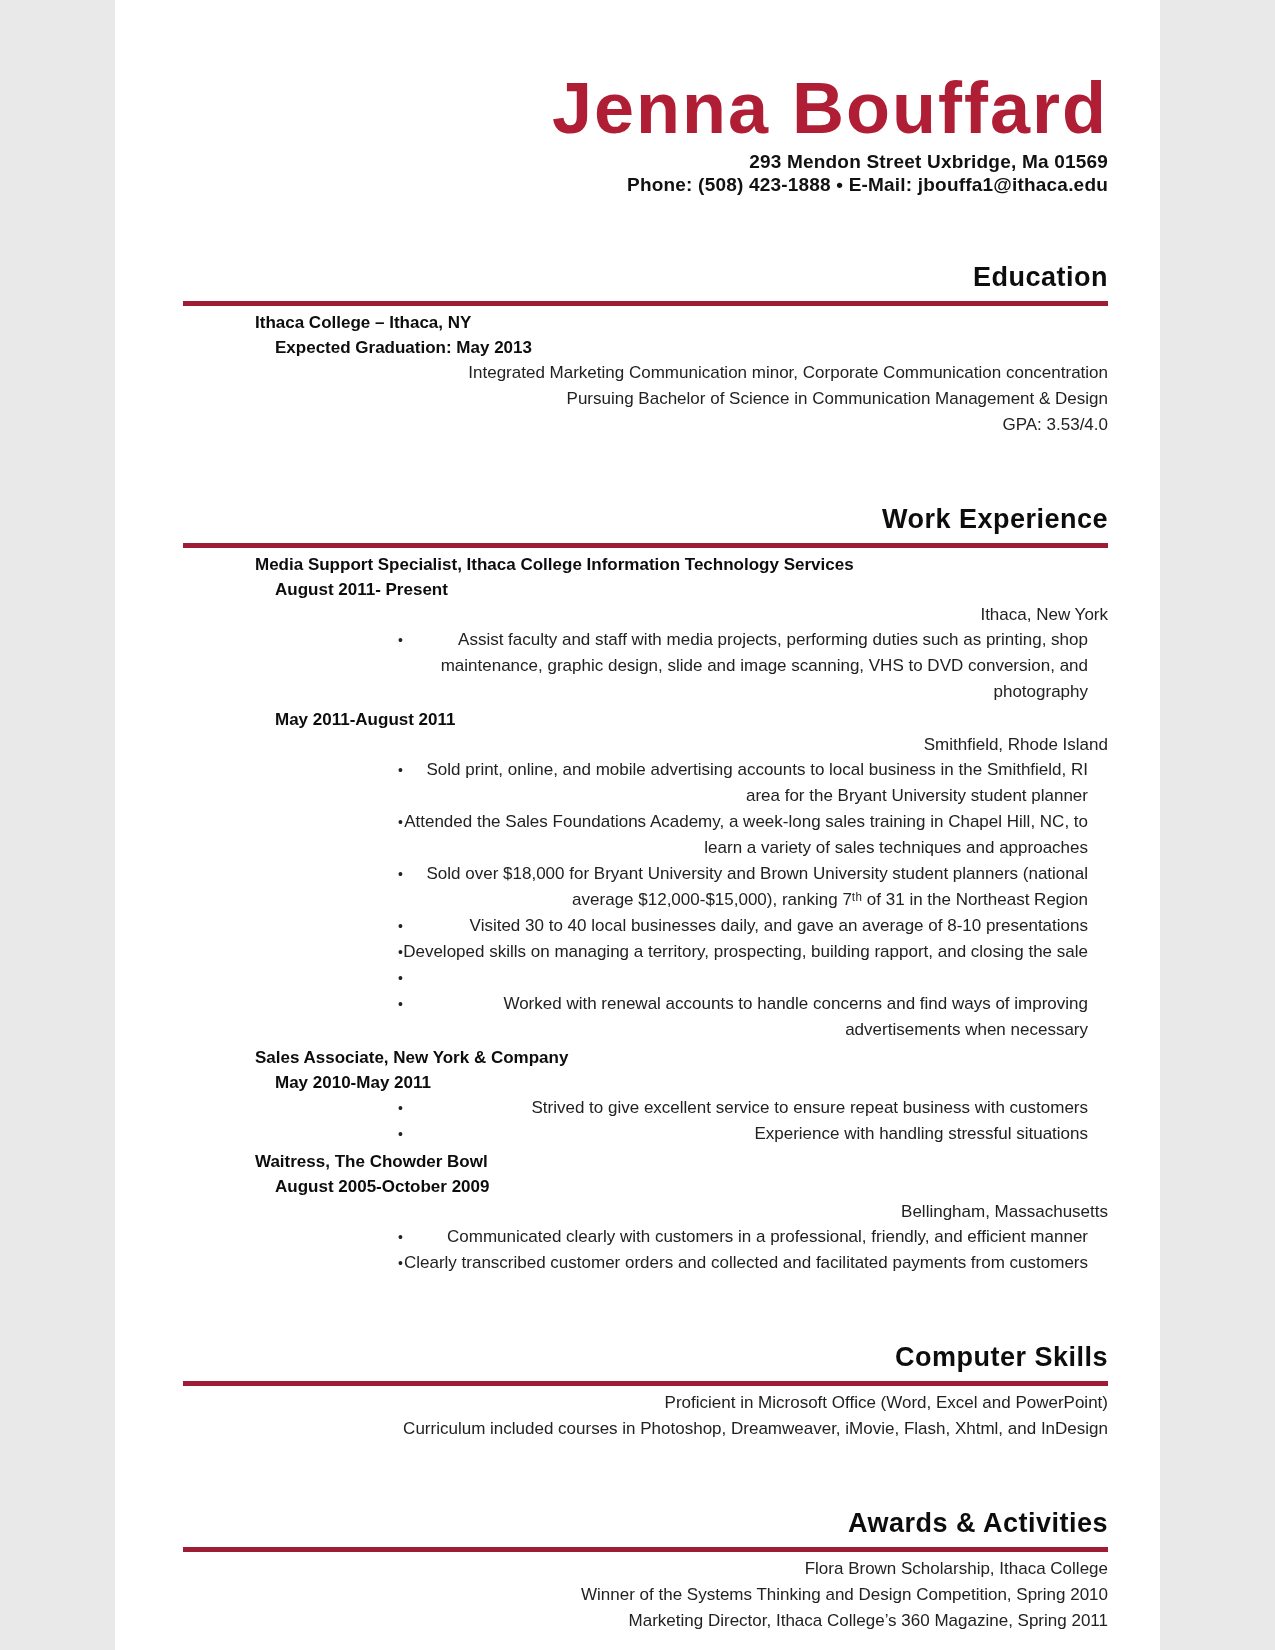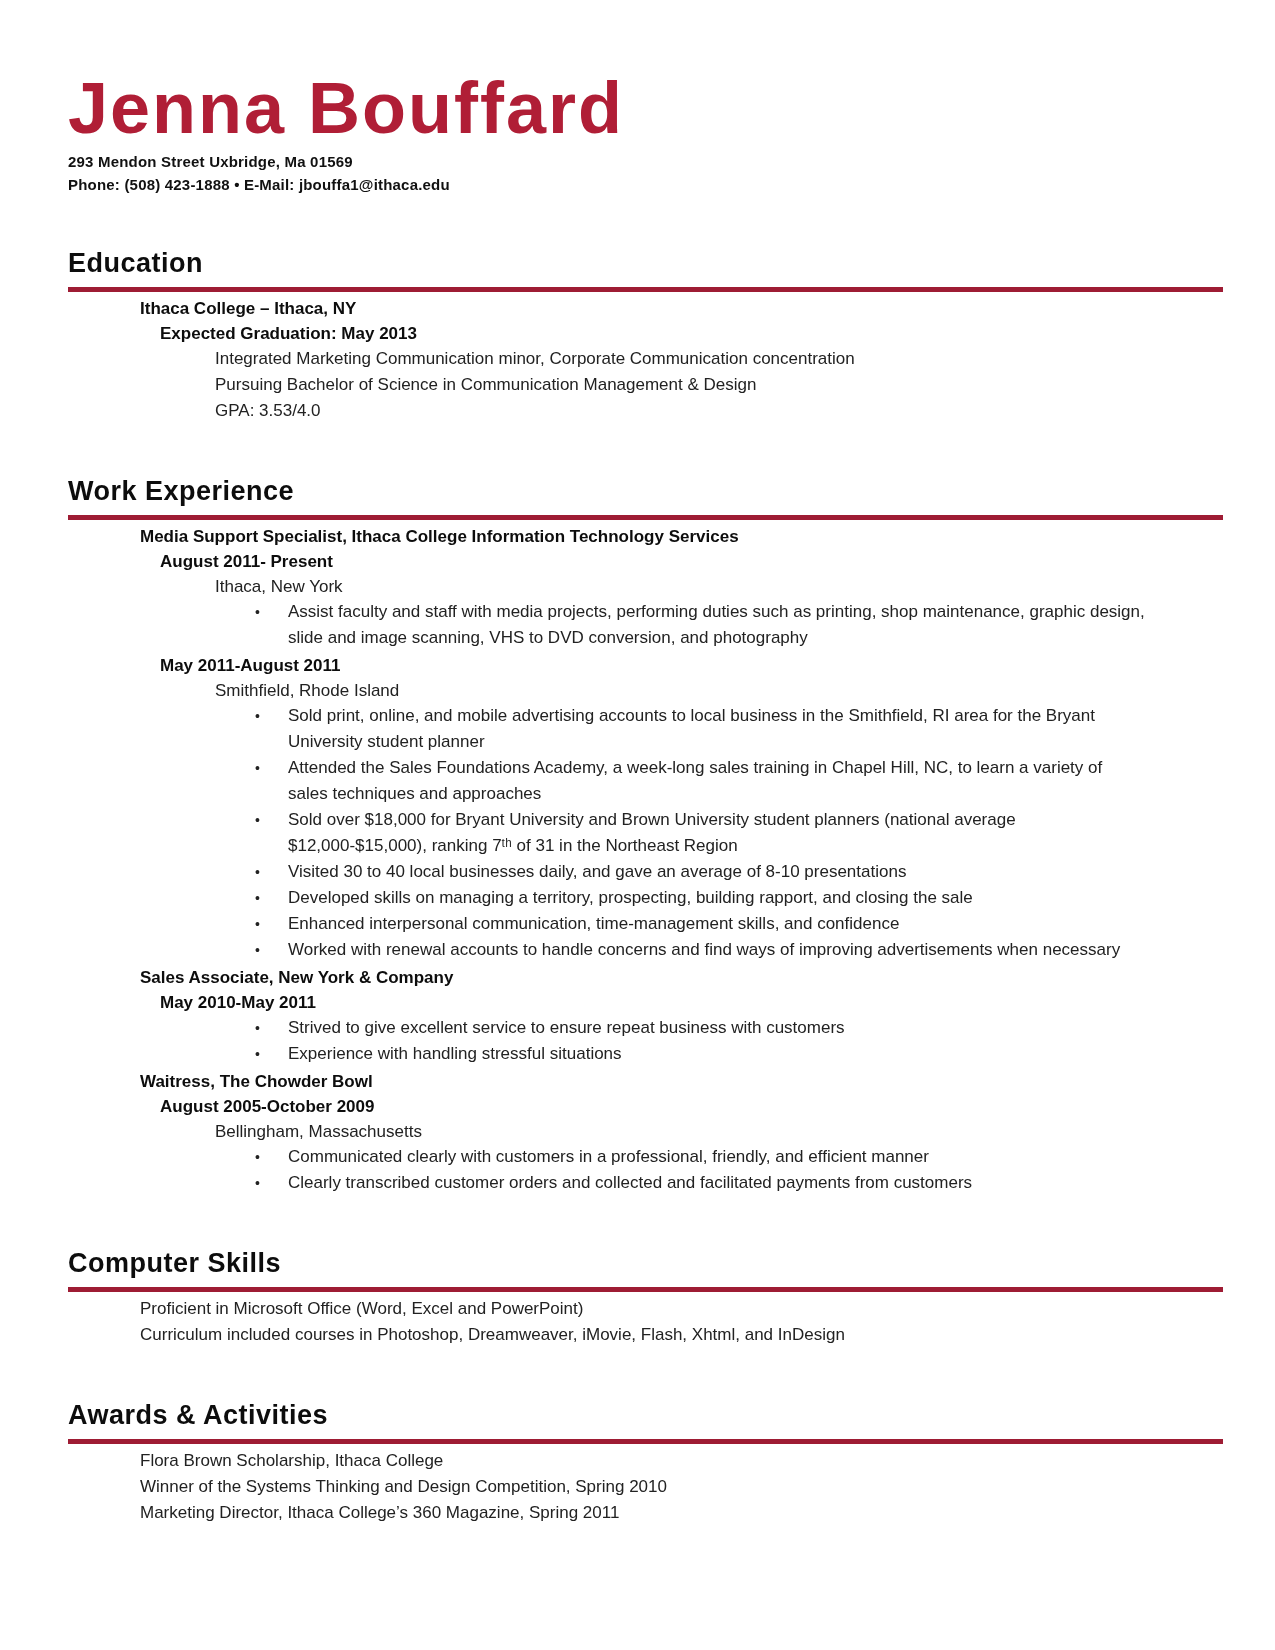--- a/index.html
+++ b/index.html
@@ -1,47 +1,48 @@
 <!DOCTYPE html>
 <html><head>
 <meta charset="utf-8">
 <style>
   html,body { margin:0; padding:0; background:#e9e9e9; }
   .page {
     position:relative;
-    width:1275px; height:1650px;
+    width:1045px; height:1650px;
     margin:0 auto;
     background:#ffffff;
     box-sizing:border-box;
     padding:70px 52px 40px 68px;
     font-family:"Liberation Sans","DejaVu Sans",sans-serif;
     color:#222222;
     font-size:17px;
     line-height:24px;
     overflow:hidden;
+    text-align:right;
   }
   
   .name {
     margin:0;
     font-size:72px;
     line-height:76px;
     font-weight:bold;
     color:#b01e36;
     letter-spacing:2px;
   }
   .contact-block { margin-top:4px; }
   .contact-line {
     font-weight:bold;
     color:#111111;
-    font-size:15px;
+    font-size:19px;
     line-height:23px;
     letter-spacing:0.2px;
   }
   
-  .section { margin-top:52px; }
+  .section { margin-top:66px; }
   .section-heading {
     margin:0;
     font-size:27px;
     line-height:30px;
     font-weight:bold;
     color:#0d0d0d;
     letter-spacing:0.5px;
   }
   .section-rule {
     height:5px;
@@ -152,21 +153,20 @@
       <div class="bullet">
         <span class="dot">•</span>
         <span class="btext">Visited 30 to 40 local businesses daily, and gave an average of 8-10 presentations</span>
       </div>
       <div class="bullet">
         <span class="dot">•</span>
         <span class="btext">Developed skills on managing a territory, prospecting, building rapport, and closing the sale</span>
       </div>
       <div class="bullet">
         <span class="dot">•</span>
-        <span class="btext">Enhanced interpersonal communication, time-management skills, and confidence</span>
       </div>
       <div class="bullet">
         <span class="dot">•</span>
         <span class="btext">Worked with renewal accounts to handle concerns and find ways of improving advertisements when necessary</span>
       </div>
     </div>
 
     <div>
       <div class="entry-head">
         <span class="entry-title">Sales Associate, New York &amp; Company</span>

